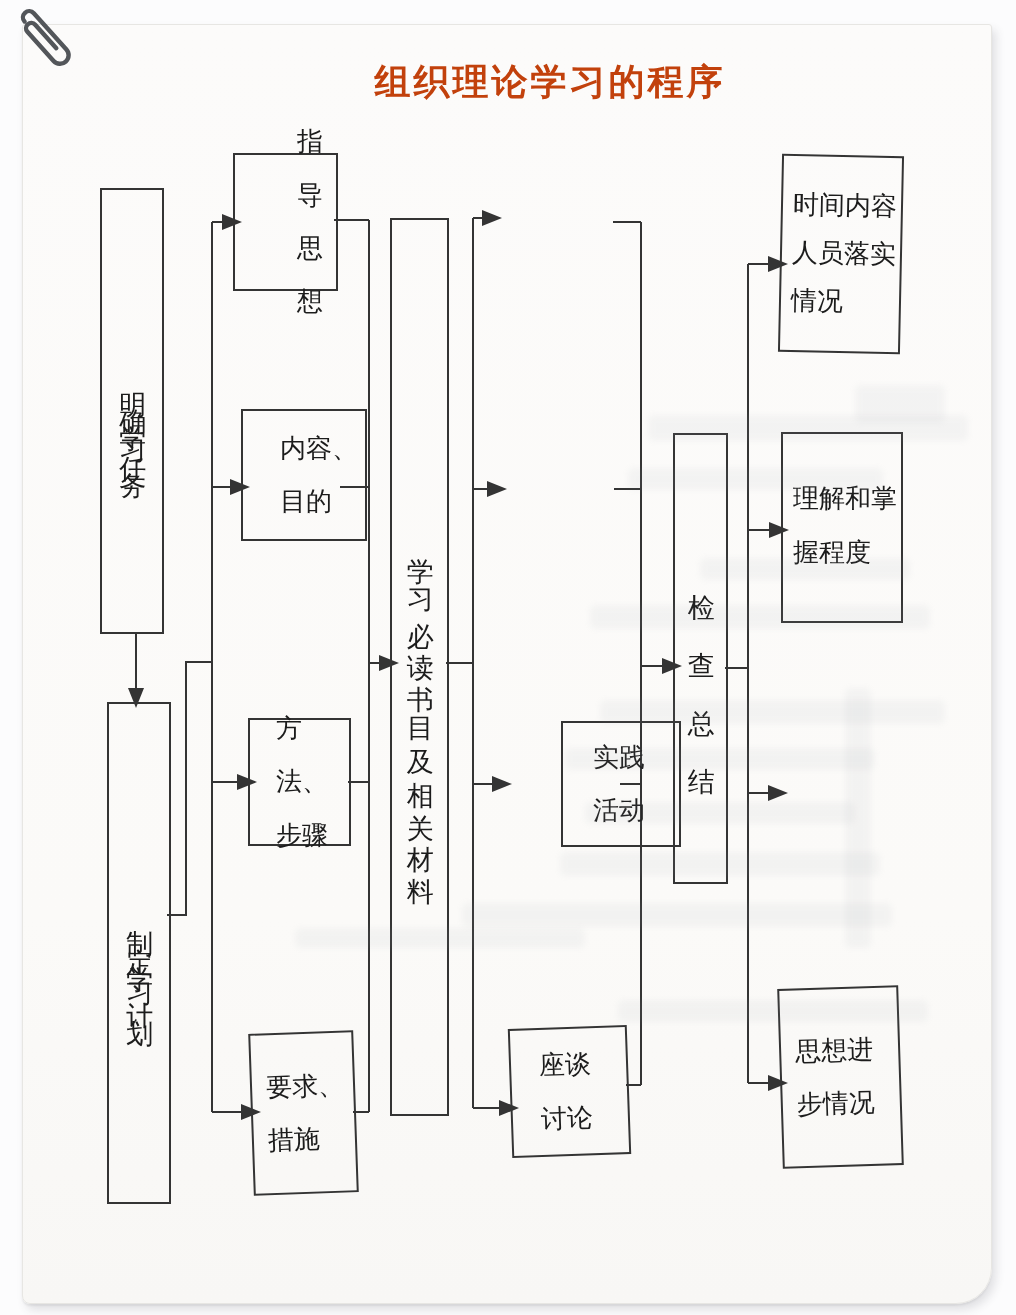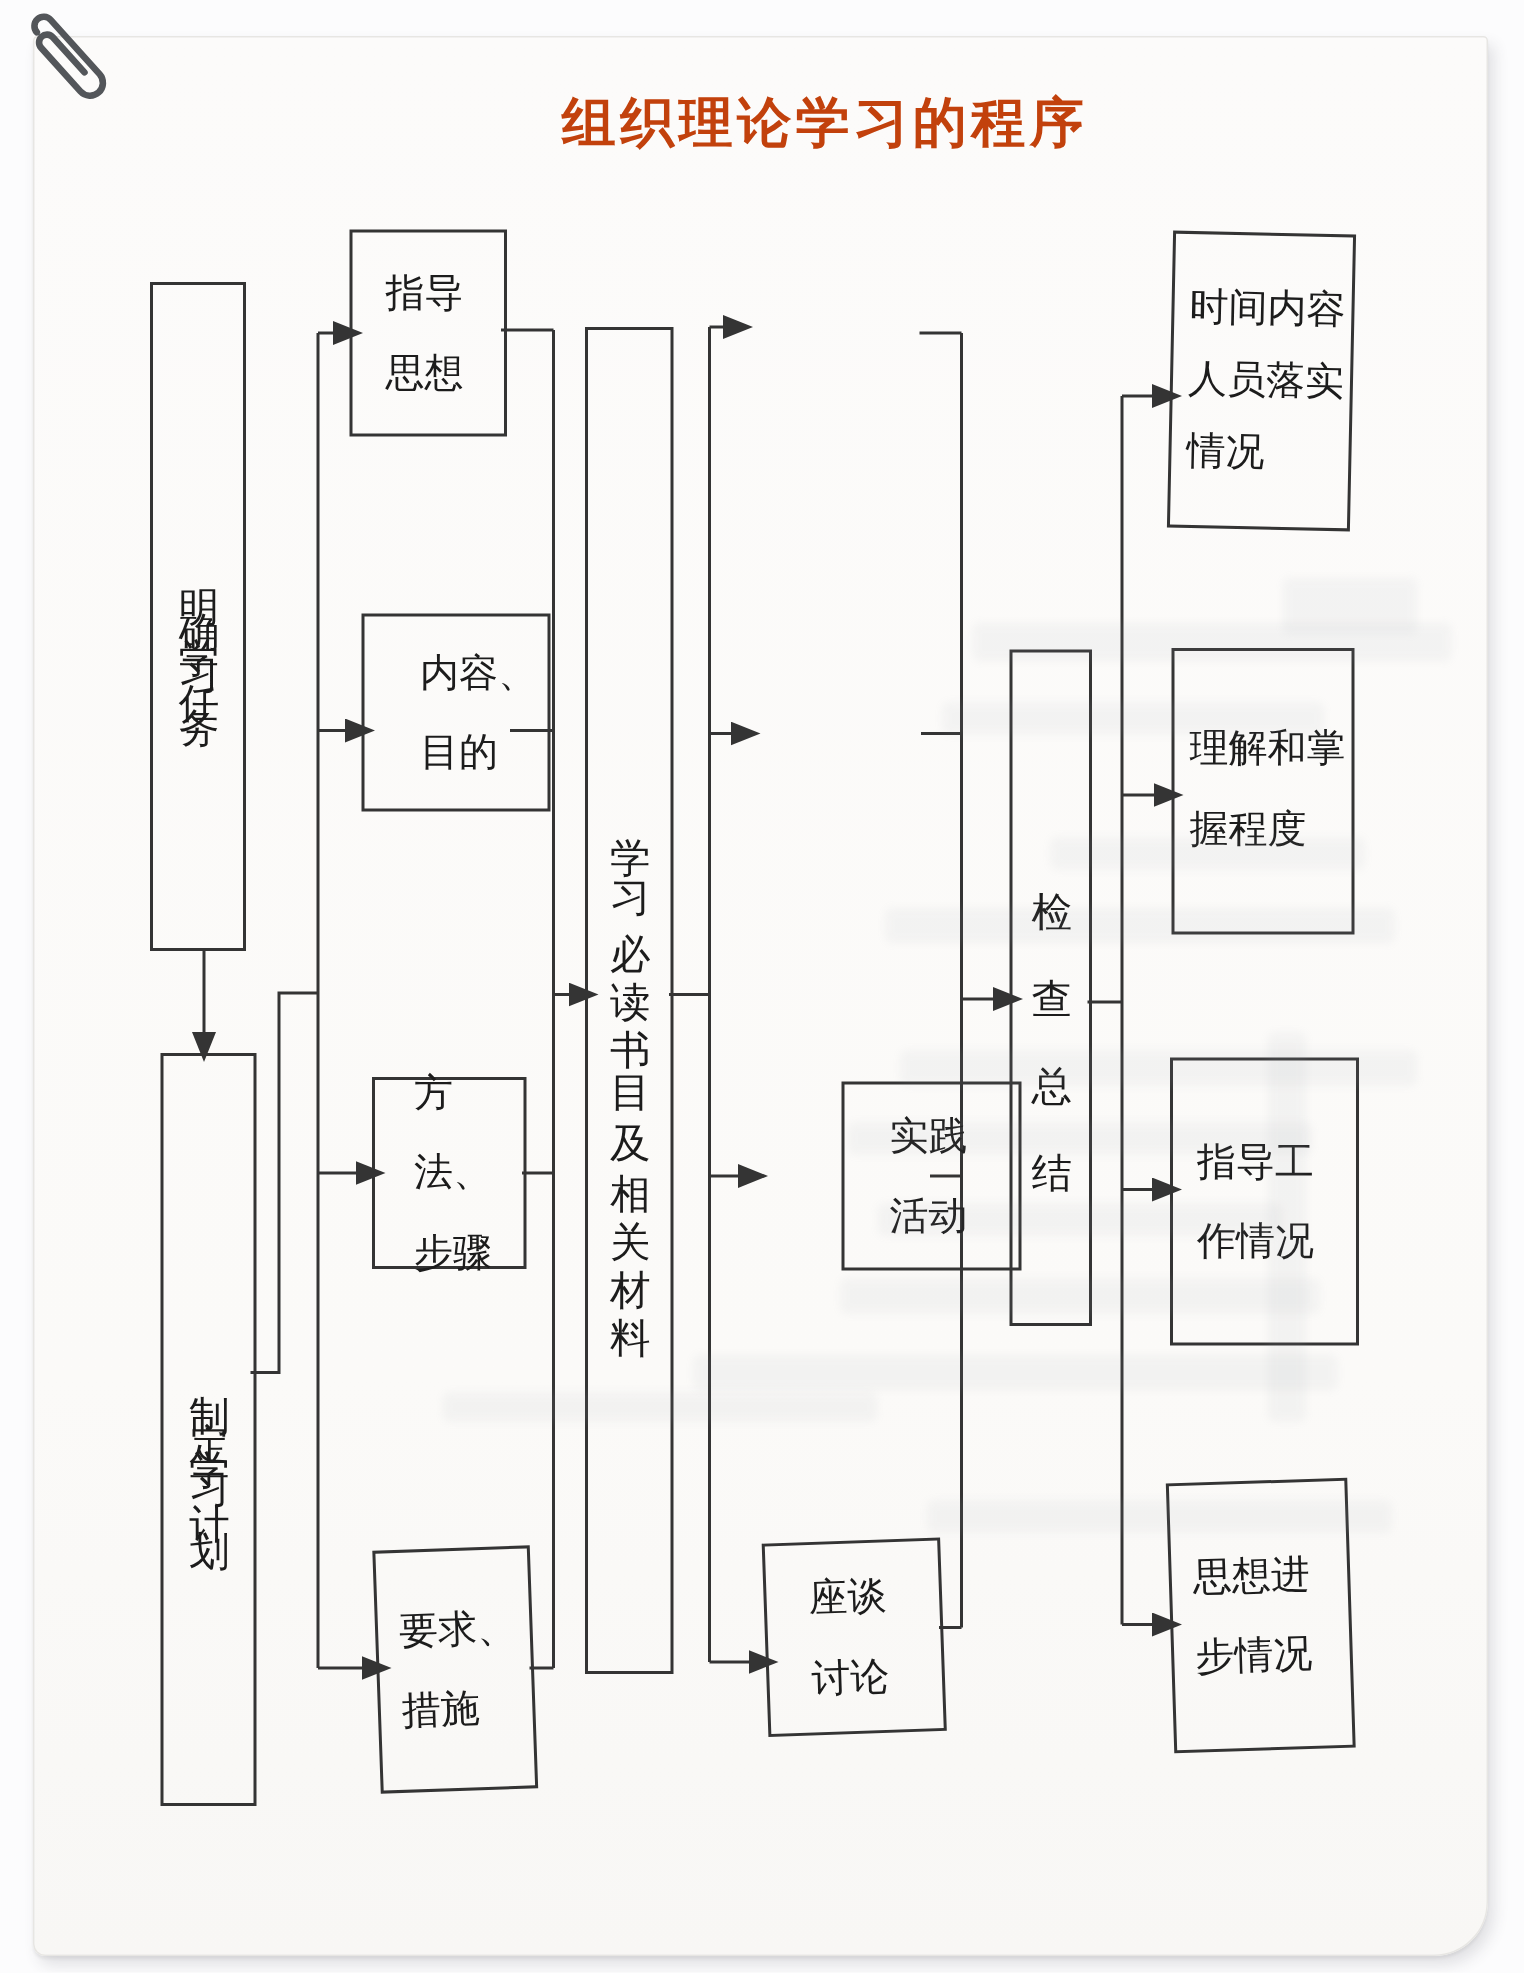--- a/index.html
+++ b/index.html
@@ -79,21 +79,21 @@
   </svg>
 
   <div class="node vbox" style="left:100px;top:188px;width:60px;height:442px;font-size:27px;">
     <span class="txt" style="letter-spacing:16px;padding-top:16px;">明确学习任务</span>
   </div>
   <div class="node vbox" style="left:107px;top:702px;width:60px;height:498px;font-size:27px;">
     <span class="txt" style="letter-spacing:18px;padding-top:18px;">制定学习计划</span>
   </div>
 
   <div class="node padl" style="left:233px;top:153px;width:101px;height:134px;">
-    <span class="txt" style="padding-left:22px;">指导
+    <span class="txt" style="padding-left:22px;margin-left:40px;">指导
 思想</span>
   </div>
   <div class="node padl" style="left:241px;top:409px;width:99px;height:128px;padding-left:23px;">
     <span class="txt" style="padding-left:14px;">内容、
 目的</span>
   </div>
   <div class="node padl" style="left:248px;top:718px;width:99px;height:124px;">
     <span class="txt" style="padding-left:26px;">方法、
 步骤</span>
   </div>
@@ -121,24 +121,20 @@
 
   <div class="node padl" style="left:780px;top:155px;width:118px;height:194px;transform:rotate(1.2deg);">
     <span class="txt" style="padding-left:10px;line-height:1.85;">时间内容
 人员落实
 情况</span>
   </div>
   <div class="node padl" style="left:781px;top:432px;width:118px;height:187px;font-family:Liberation Mono, monospace;">
     <span class="txt" style="padding-left:10px;">理解和掌
 握程度</span>
   </div>
-  <div class="node padl" style="left:780px;top:705px;width:122px;height:188px;">
-    <span class="txt" style="padding-left:16px;">指导工
-作情况</span>
-  </div>
   <div class="node padl" style="left:780px;top:987px;width:117px;height:176px;transform:rotate(-1.8deg);">
     <span class="txt" style="padding-left:14px;">思想进
 步情况</span>
   </div>
 
   <div class="ghost" style="left:648px;top:415px;width:320px;height:26px;"></div>
   <div class="ghost" style="left:628px;top:468px;width:255px;height:22px;"></div>
   <div class="ghost" style="left:700px;top:558px;width:210px;height:22px;"></div>
   <div class="ghost" style="left:590px;top:605px;width:340px;height:24px;"></div>
   <div class="ghost" style="left:600px;top:700px;width:345px;height:24px;"></div>

